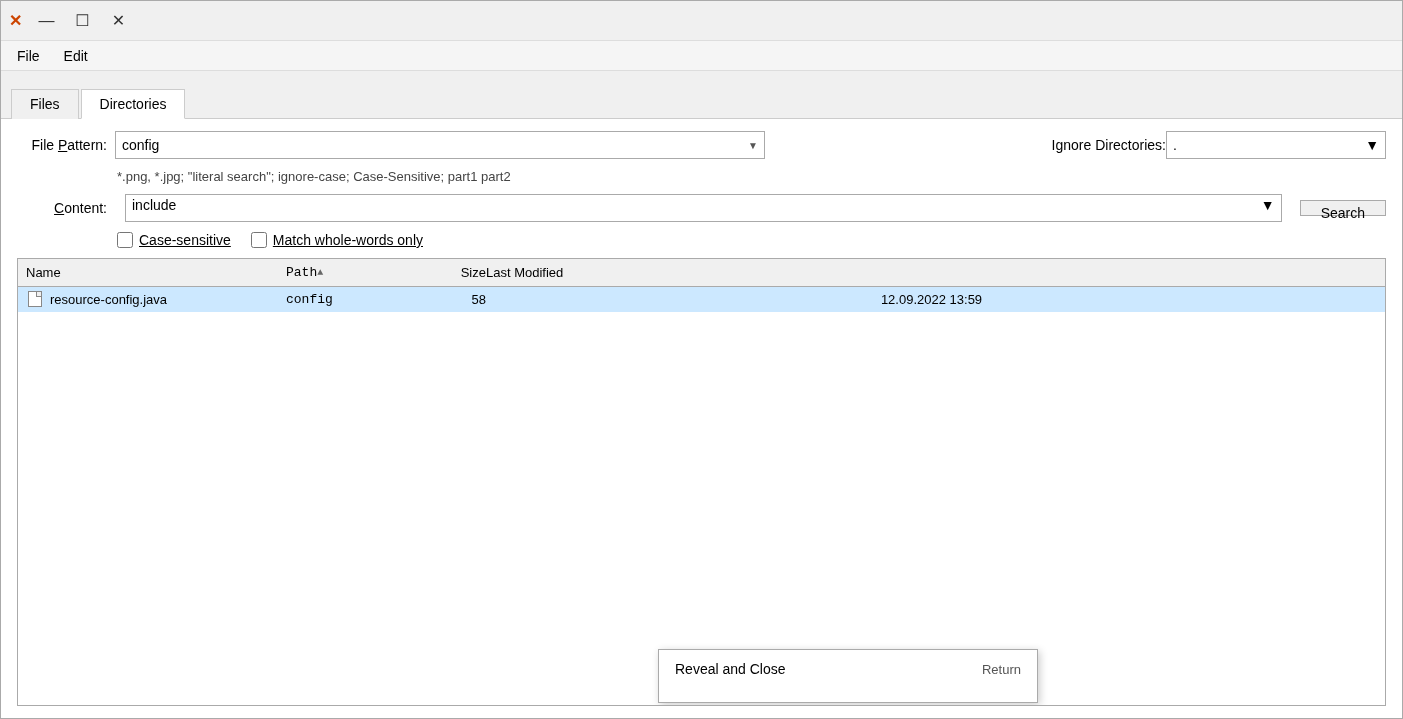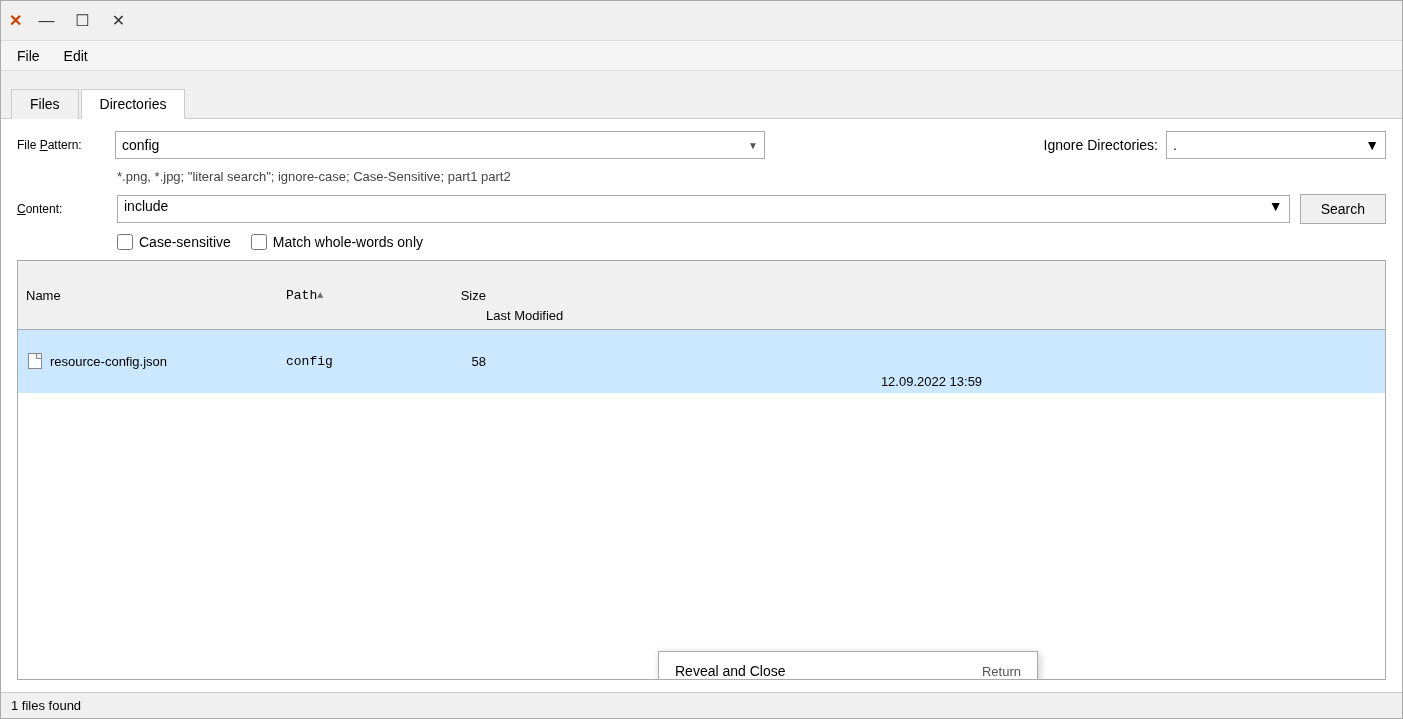--- a/index.html
+++ b/index.html
@@ -108,24 +108,25 @@
     .content {
       flex: 1;
       background: #fff;
       padding: 12px 16px;
       display: flex;
       flex-direction: column;
       gap: 10px;
     }
 
     .label {
-      font-size: 12px;
+      font-size: 14px;
       color: #000;
       white-space: nowrap;
       min-width: 90px;
+      text-align: right;
     }
 
     .label .underline {
       text-decoration: underline;
     }
 
     .input-select {
       flex: 1;
       height: 28px;
       border: 1px solid #aaa;
@@ -165,51 +166,52 @@
 
     .hint-text {
       font-size: 13px;
       color: #444;
       padding-left: 100px;
     }
 
     .content-row {
       display: flex;
       align-items: center;
-      gap: 10px;
+      gap: 18px;
     }
 
     .content-input {
       flex: 1;
       height: 28px;
       border: 1px solid #aaa;
       background: #fff;
       padding: 2px 6px;
       font-size: 14px;
       display: flex;
       align-items: flex-start;
       justify-content: space-between;
       cursor: pointer;
     }
 
     .search-btn {
       padding: 4px 20px;
-      height: 30px;
+      height: 16px;
       border: 1px solid #aaa;
       background: #f0f0f0;
       cursor: pointer;
       font-size: 14px;
       white-space: nowrap;
     }
 
     .checkbox-row {
       display: flex;
       align-items: flex-start;
       gap: 20px;
       padding-left: 100px;
+      text-decoration: underline;
     }
 
     .checkbox-group {
       display: flex;
       align-items: center;
       gap: 6px;
       cursor: pointer;
     }
 
     .checkbox-group input[type="checkbox"] {
@@ -235,21 +237,21 @@
       background: #f0f0f0;
       border-bottom: 1px solid #aaa;
       font-size: 13px;
       font-weight: normal;
       color: #000;
     }
 
     .col-name { width: 260px; }
     .col-path { width: 120px; display: flex; align-items: center; gap: 0; font-family: Liberation Mono, monospace; }
     .col-size { width: 80px; text-align: right; }
-    .col-modified { flex: 1; margin-top: 41px; }
+    .col-modified { flex: 1; }
 
     .col-path .sort-arrow {
       font-size: 10px;
       color: #666;
     }
 
     .file-list-body {
       flex: 1;
       overflow-y: auto;
     }
@@ -349,21 +351,21 @@
     .file-pattern-group {
       display: flex;
       align-items: center;
       gap: 8px;
       flex: 1;
     }
 
     .ignore-dir-wrapper {
       display: flex;
       align-items: center;
-      gap: 8px;
+      gap: 0;
       margin-left: 19px;
     }
   </style>
 </head>
 <body>
 
 <div class="window">
 
   <div class="title-bar">
     <span class="title-bar-icon">✕</span>
@@ -438,21 +440,21 @@
         </div>
         <div class="col-size">Size</div>
         <div class="col-modified">Last Modified</div>
       </div>
       <div class="file-list-body">
         <div class="file-row">
           <div class="col-name">
             <div class="file-icon">
               <div class="file-icon-shape"></div>
             </div>
-            <span>resource-config.json</span>
+            <span>resource-config.java</span>
           </div>
           <div class="col-path">config</div>
           <div class="col-size">58</div>
           <div class="col-modified">12.09.2022 13:59</div>
         </div>
       </div>
 
       <div class="context-menu">
         <div class="context-menu-item">
           <span>Reveal and Close</span>
@@ -461,16 +463,13 @@
         <div class="context-menu-item">
 
           <span class="shortcut"></span>
         </div>
 
       </div>
 
     </div>
   </div>
 
-  <div class="status-bar">
-    <span>1 files found</span>
-  </div>
 </div>
 
 </body></html>

